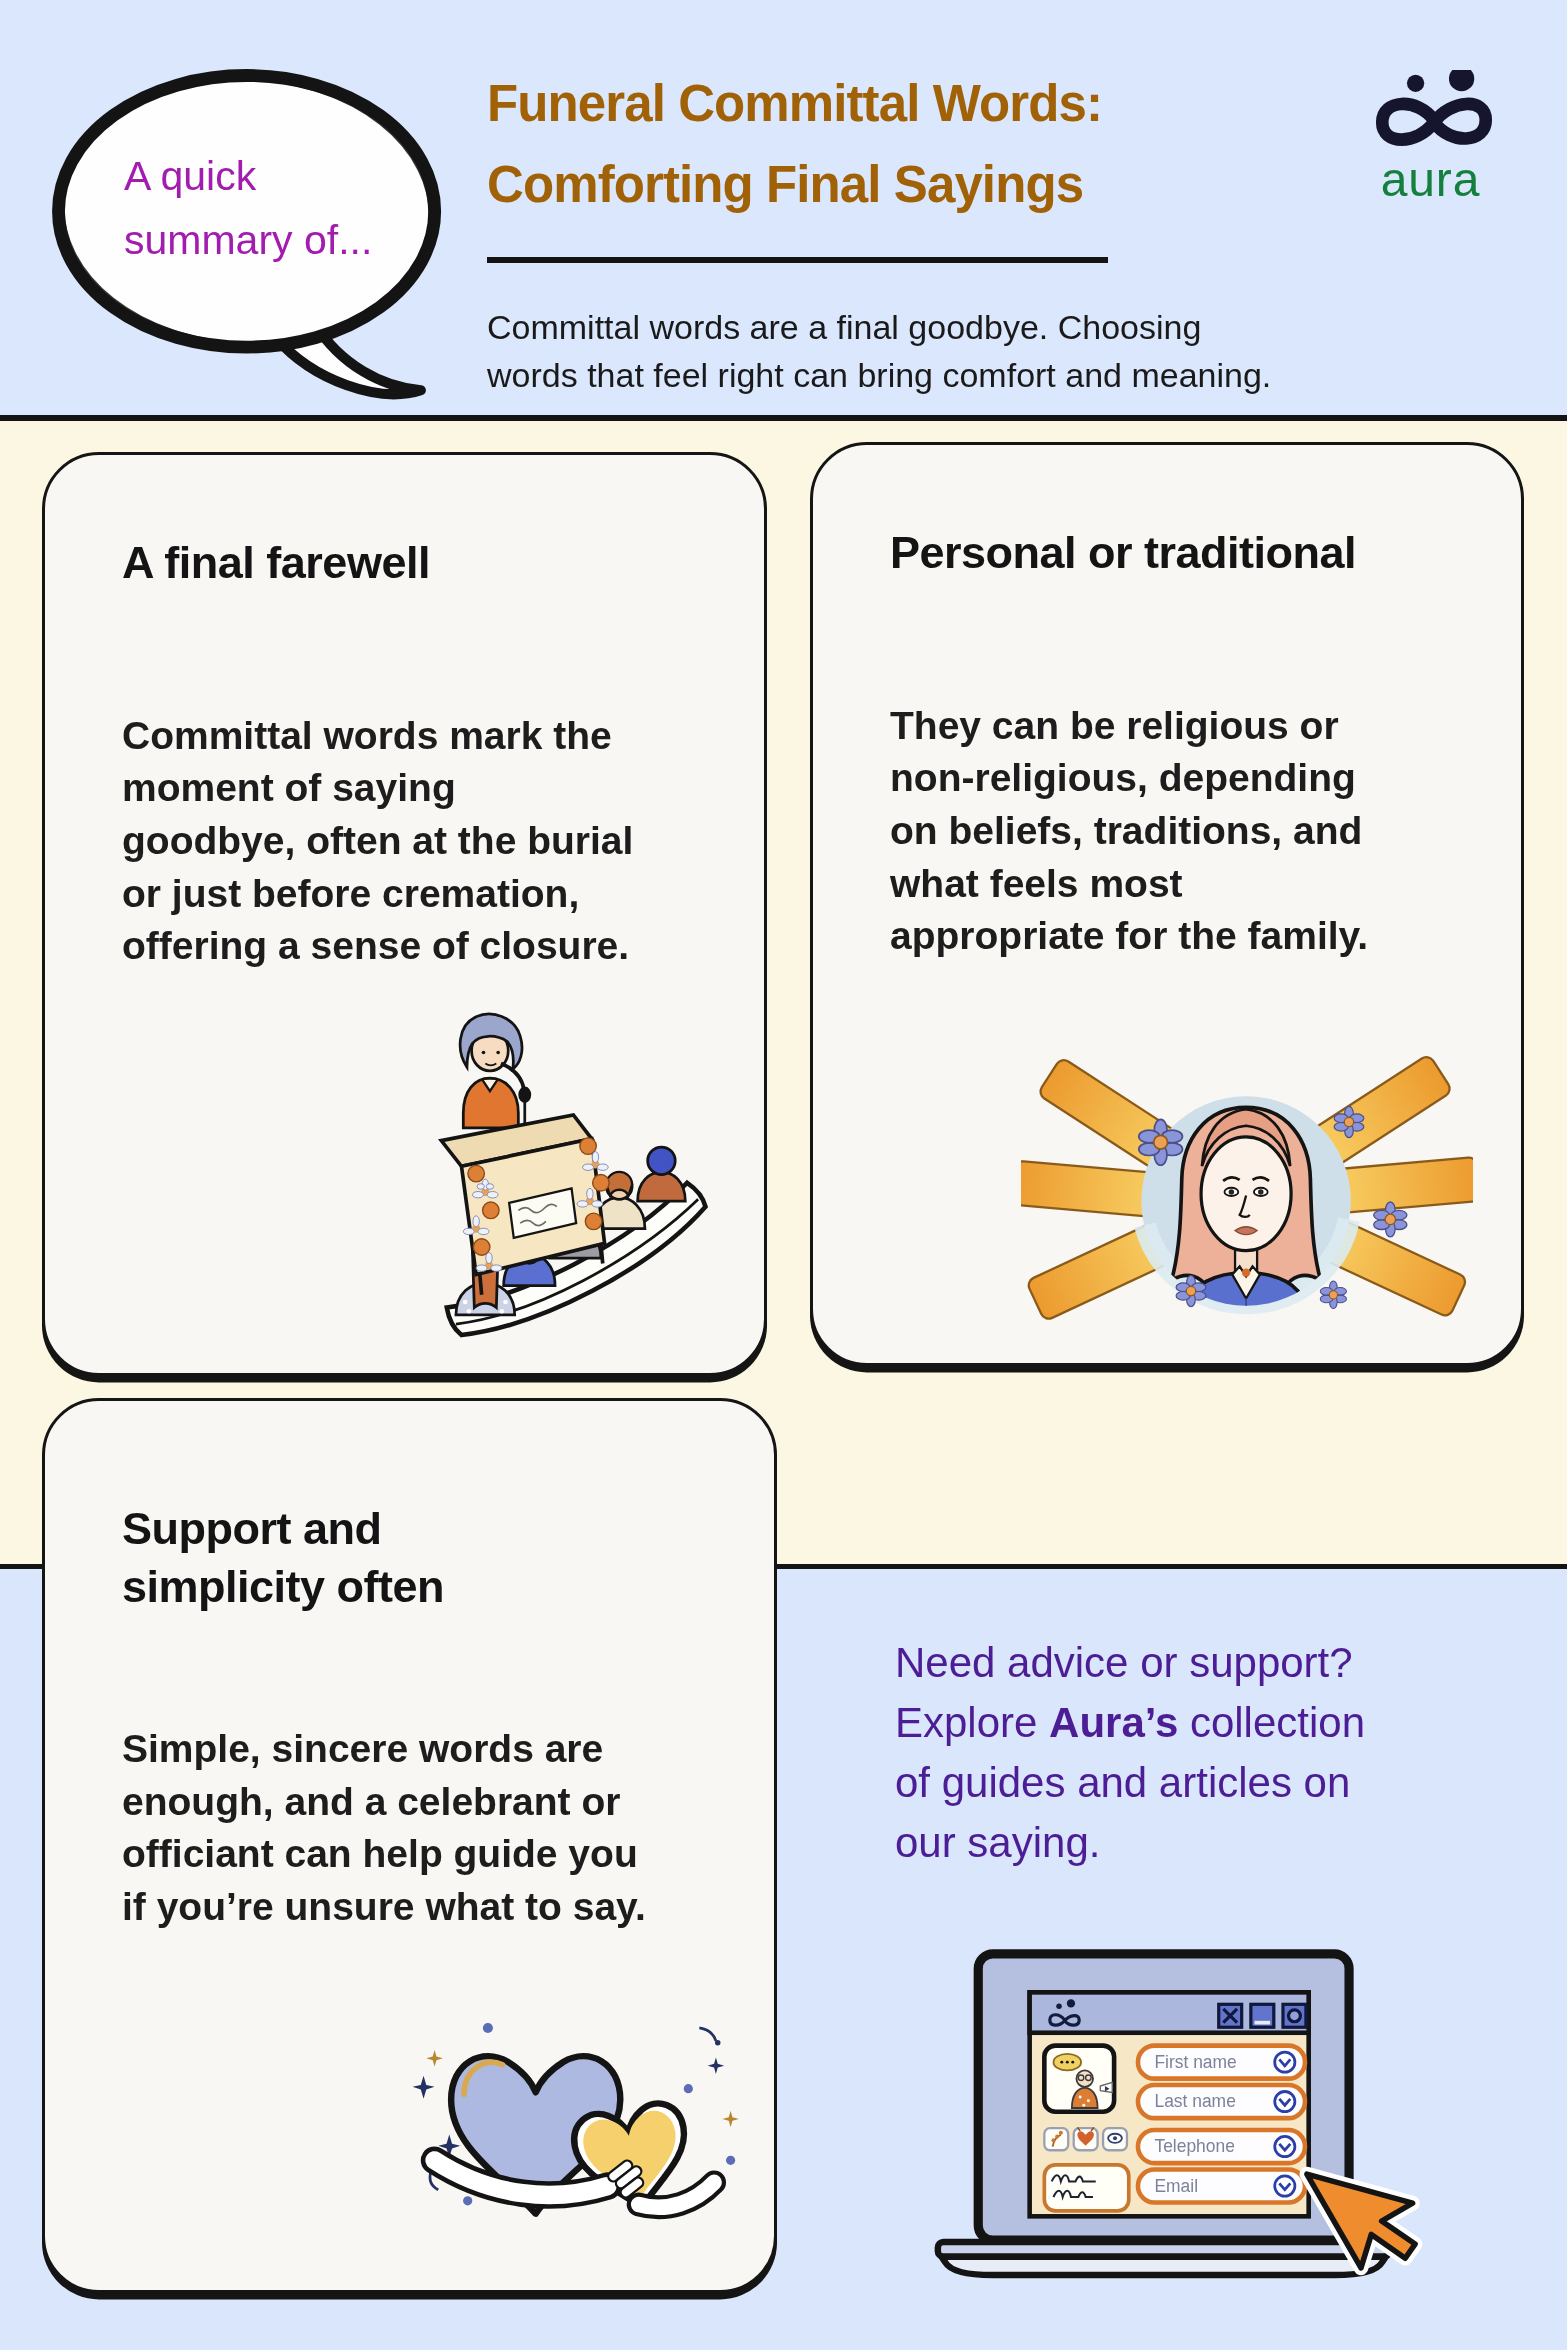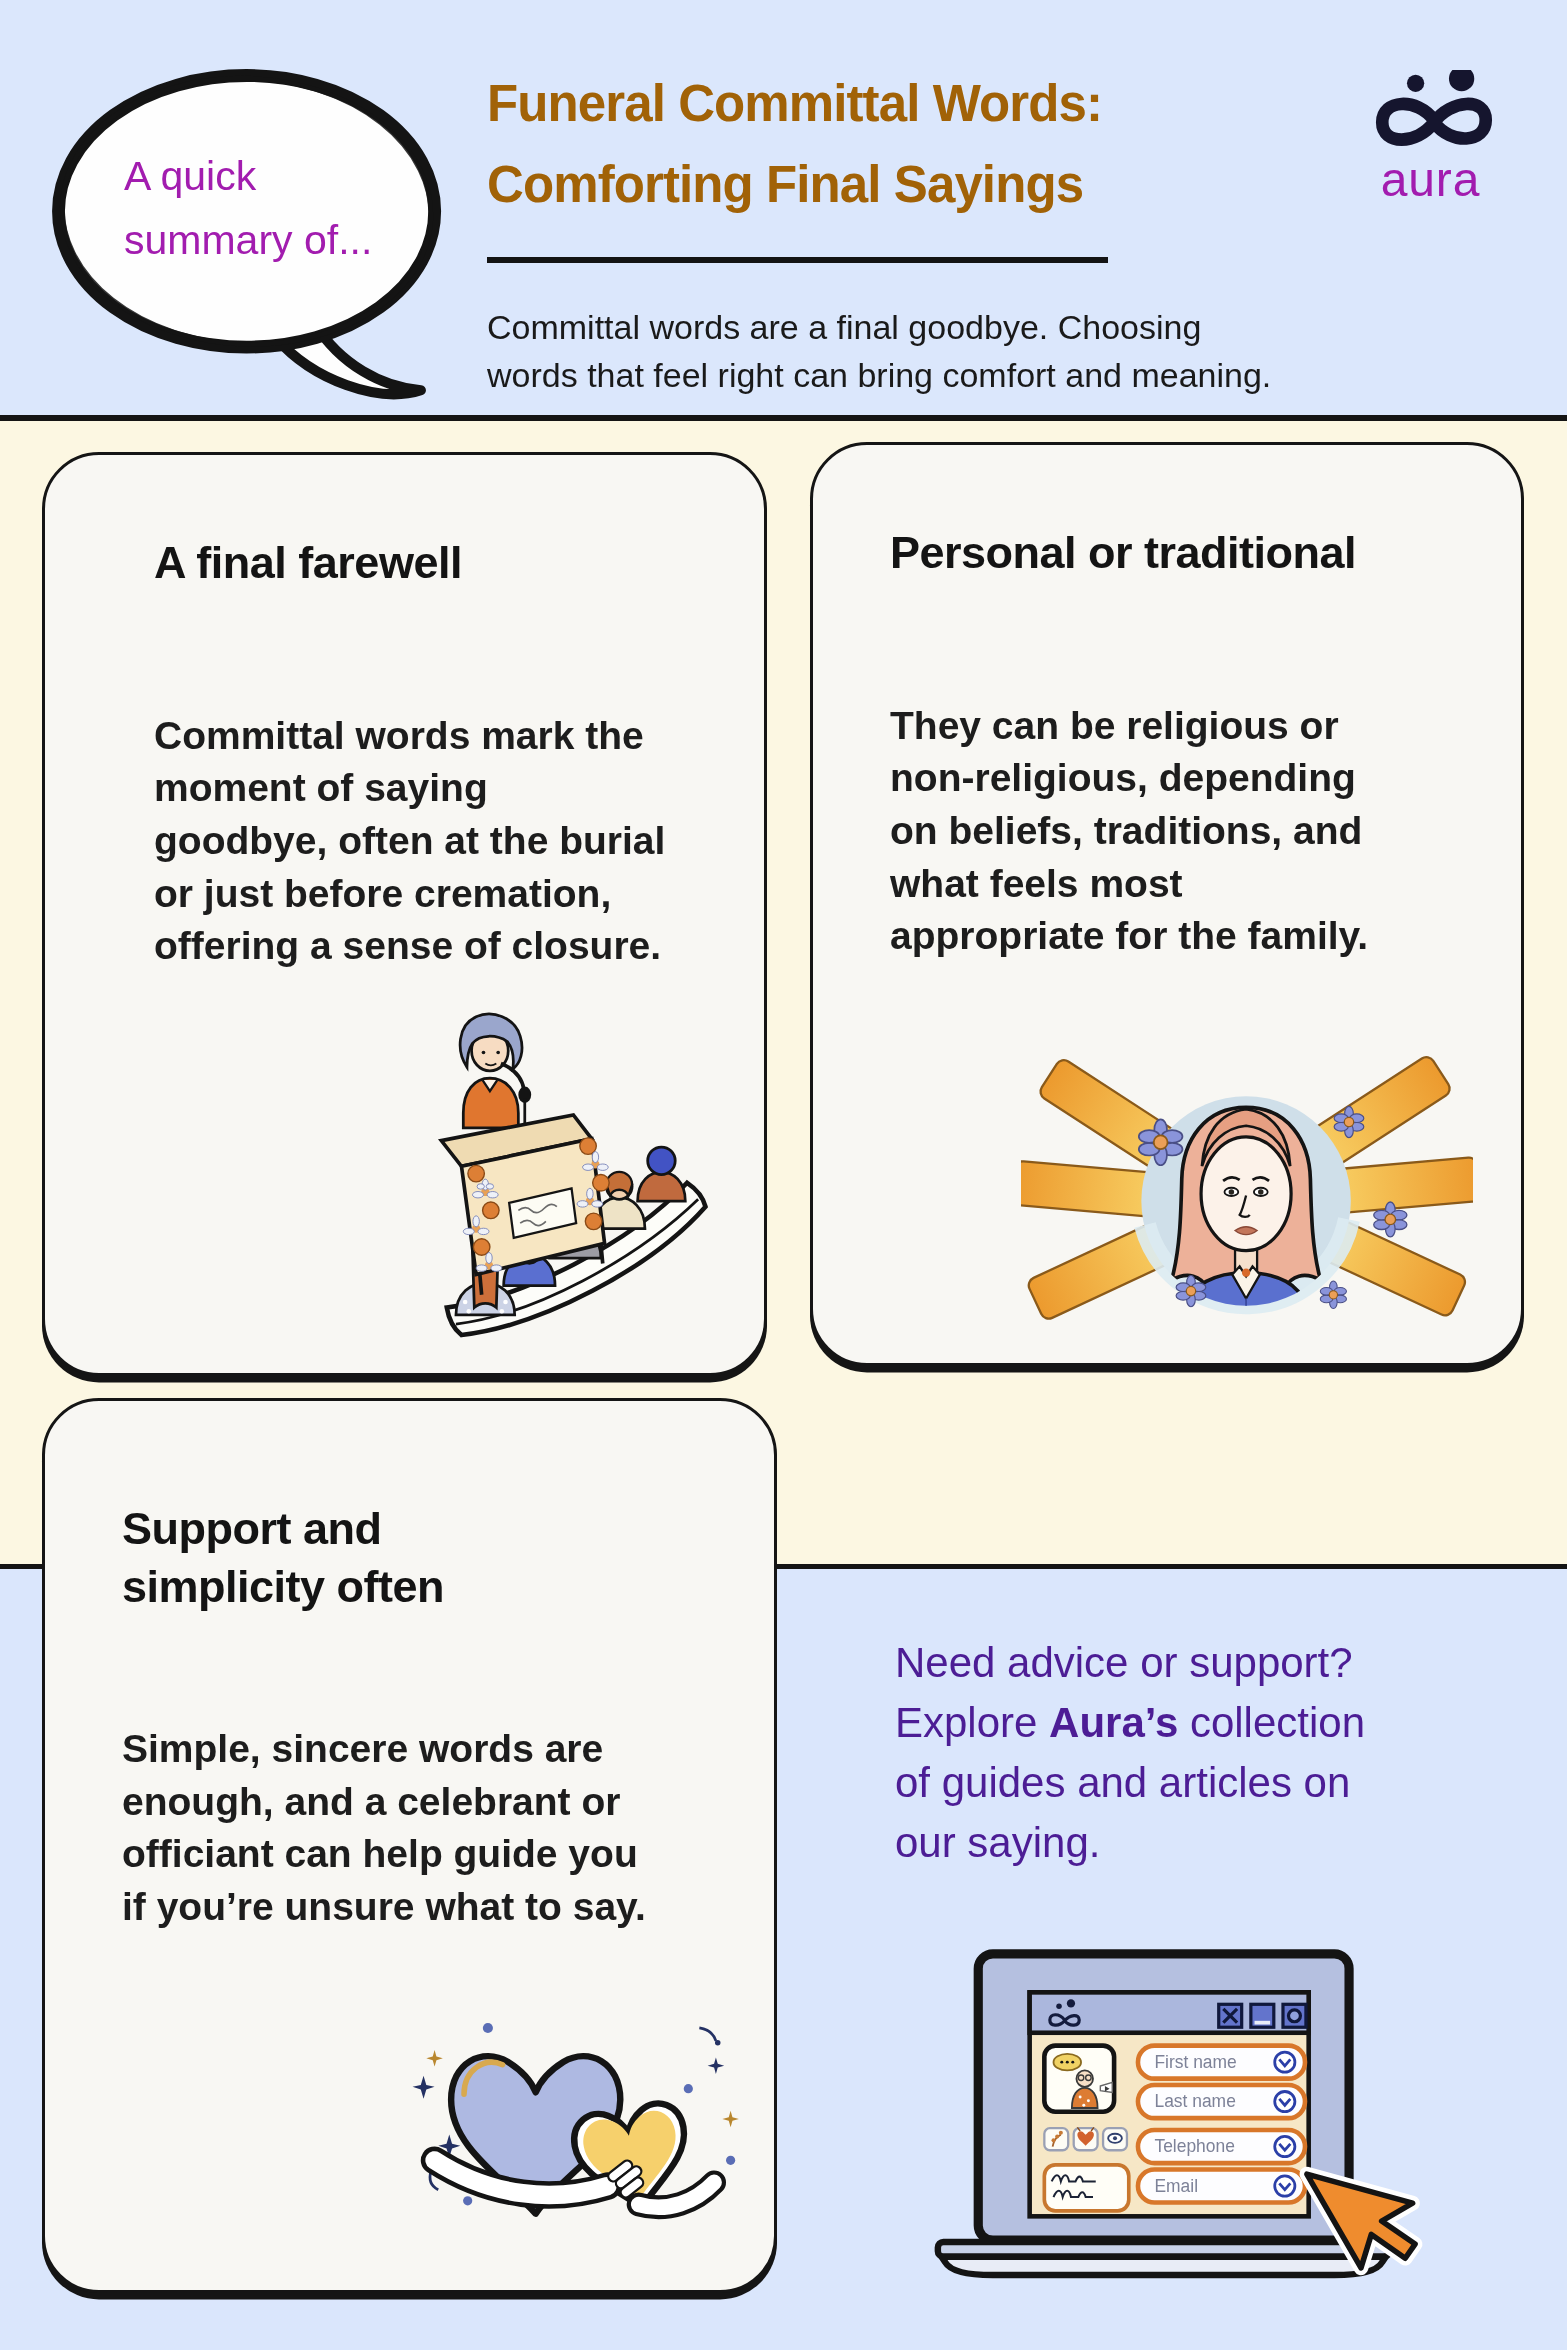--- a/index.html
+++ b/index.html
@@ -20,26 +20,26 @@
   
   .bubble-svg { left:37px; top:48px; width:410px; height:367px; }
   .bubble-text { left:124px; top:145px; font-size:41px; line-height:1.55; white-space:pre-line; color:#a21caf; }
   .page-title { left:487px; top:78px; font-size:51px; font-weight:800; letter-spacing:-0.9px; color:#a16207; line-height:1.0; }
   .page-title .t2 { margin-top:30px; }
   .title-underline { left:487px; top:257px; width:621px; height:6.4px; background:#141414; }
   .page-subtitle { left:487px; top:303px; font-size:34px; line-height:1.42; white-space:pre-line; color:#1a1a1a; }
   .logo { left:1348px; top:64px; width:193px; height:165px; }
   .logo .inf-svg { position:absolute; left:16.5px; top:5.5px; width:138px; height:84px; }
   .logo .logo-word { position:absolute; left:0; top:88px; width:165px; text-align:center;
-                     font-size:48px; font-weight:400; letter-spacing:0.9px; color:#a21caf; }
+                     font-size:48px; font-weight:400; letter-spacing:0.9px; color:#15803d; }
 
   
   .card { position:absolute; background:#F8F7F3; border:3.7px solid #151515; border-radius:57px;
           box-shadow:0 6.4px 0 #151515; }
-  .card1 { left:42px;  top:452px;  width:725px; height:924px;padding-left:32px; }
+  .card1 { left:42px;  top:452px;  width:725px; height:924px; }
   .card2 { left:810px; top:442px;  width:714px; height:924px; }
   .card3 { left:42px;  top:1398px; width:735px; height:895px;  }
   .card-heading { font-size:45px; font-weight:800; letter-spacing:-0.5px; color:#141414;
                   line-height:1.28; white-space:pre-line; }
   .card-body { font-size:39px; line-height:1.35; color:#1d1d1d; white-space:pre-line;font-weight:bold; }
   .card1 .card-heading, .card2 .card-heading { margin:79px 64px 0 77px; }
   .card1 .card-body, .card2 .card-body { margin:118px 55px 0 77px; }
   .card3 .card-heading { margin:99px 64px 0 77px; }
   .card3 .card-body { margin:108px 46px 0 77px; }
 

